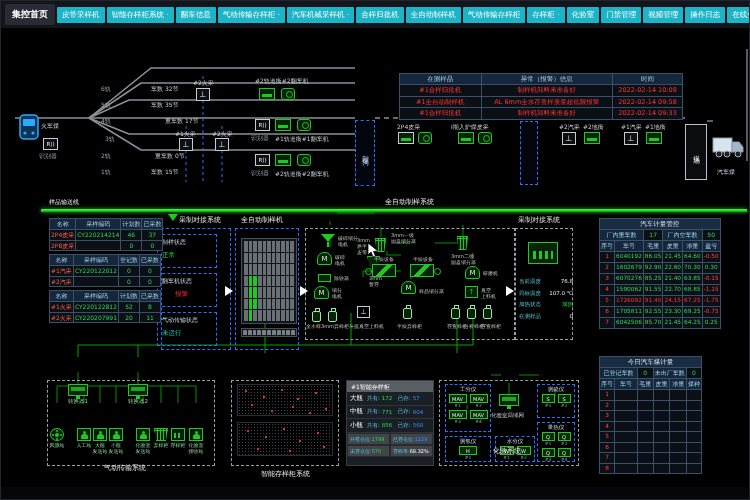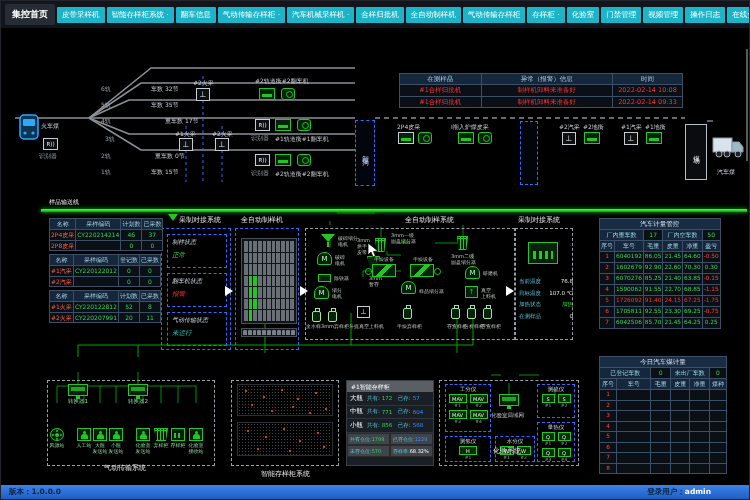--- a/index.html
+++ b/index.html
@@ -76,25 +76,25 @@
   .btbl .tt{background:#182c44;color:#dfe8f2;font-size:6.5px;}
   .btbl th.sl{color:#9fd8e8;}
   .btbl td.sv{color:#2fd65a;background:#0b1016;}
   .btbl tbody td{color:#2fd65a;height:11px;font-size:5.8px;}
   .btbl tbody td:first-child{color:#ff4040;}
   .btbl tbody td.neg{color:#ff4040;}
   .btbl tbody td.pos{color:#2fd65a;}
   .btbl tr.hot td{color:#ff3232 !important;}
   .ttbl tbody td{height:9px;}
   
-  .dock-item{position:absolute;left:166px;width:60px;height:34px;border:1px dashed #2b6fff;padding:3px 4px;z-index:5;font-style:italic;}
+  .dock-item{position:absolute;left:156px;width:60px;height:34px;border:1px dashed #2b6fff;padding:3px 4px;z-index:5;}
   .dock-label{font-size:6px;color:#cfd8e2;}
   .dock-value{font-size:6.5px;margin-top:4px;}
   .dock-value.g{color:#22dd44;}
-  .dock-value.r{color:#ff3030;}
+  .dock-value.r{color:#ff3030;margin-left:13px;}
   .dock-value.t{color:#18c8b8;}
   
   .mrows{position:absolute;left:518px;top:250px;width:54px;z-index:6;}
   .mrow{display:flex;justify-content:space-between;margin-bottom:4.5px;}
   .mlabel{font-size:5.5px;color:#58c8d8;}
   .mval{font-size:5.5px;color:#e8e8e8;}
   .mval.g{color:#22dd44;}
   
   #rack{position:absolute;left:240px;top:210px;width:56px;height:86px;background:#10151c;border:1px solid #4a4f57;display:grid;grid-template-columns:repeat(11,1fr);grid-auto-rows:1fr;gap:1px;padding:2px;z-index:5;}
   #rack div{background:#6a6f75;}
@@ -322,20 +322,25 @@
       </tr>
         </thead>
       <tbody>
 
       <tr>
             <td>#1合样归批机</td>
             <td>制样机卸料未准备好</td>
             <td>2022-02-14 10:08</td>
           </tr>
           <tr>
+            <td>#1全自动制样机</td>
+            <td>AL 6mm全水存查样质量超低限报警</td>
+            <td>2022-02-14 09:58</td>
+          </tr>
+          <tr>
             <td>#1合样归批机</td>
             <td>制样机卸料未准备好</td>
             <td>2022-02-14 09:33</td>
           </tr>
         </tbody>
     </table>
 
     <div class="conveyor"></div>
     <div class="garrow"></div>
 
@@ -430,21 +435,21 @@
             <td>20</td>
             <td>11</td>
           </tr>
         </tbody>
     </table>
 
     <div>
 
     <div class="ttl" style="left: 178px; top: 187px;">采制对接系统</div>
         <div class="ttl" style="left: 240px; top: 187px;">全自动制样机</div>
-        <div class="ttl" style="left: 384px; top: 187px; margin-left: 20px;">全自动制样系统</div>
+        <div class="ttl" style="left: 384px; top: 169px;">全自动制样系统</div>
         <div class="ttl" style="left: 517px; top: 187px;">采制对接系统</div>
         <div class="ttl" style="left: 103px; top: 435px;">气动传输系统</div>
         <div class="ttl" style="left: 260px; top: 441px;">智能存样柜系统</div>
         <div class="ttl" style="left: 492px; top: 418px;">化验系统</div>
       </div>
 
     <div class="dbox blue" style="left:160px;top:200px;width:70px;height:122px"></div>
     <div>
 
         <div class="dock-item" style="top: 206px;">
@@ -725,21 +730,21 @@
             <td>7</td>
             <td>6042506</td>
             <td>85.70</td>
             <td>21.45</td>
             <td>64.25</td>
             <td class="pos">0.25</td>
           </tr>
         </tbody>
     </table>
 
-    <table class="btbl ttbl" style="left:598px;top:328px;width:128px">
+    <table class="btbl ttbl" style="left:598px;top:328px;width:103px">
       <colgroup>
           <col style="width:14px">
           <col style="width:30px">
           <col style="width:17px">
           <col style="width:17px">
           <col style="width:17px">
           <col style="width:13px">
         </colgroup>
       <thead>
         <tr>
@@ -1043,21 +1048,13 @@
             <div class="devno">#4</div>
           </div>
         </div>
     </div>
 
     <svg class="cursor" width="12" height="16">
       <path d="M1,1 L1,13 L4,10 L6,15 L8.5,14 L6.5,9.5 L11,9 Z" fill="#fff" stroke="#000" stroke-width="0.8"></path>
     </svg>
   </div>
 
-  <div class="statusbar">
-    <div class="sb-left">
-      <span>版本：</span><span>1.0.0.0</span>
-    </div>
-    <div class="sb-right">
-      <span>登录用户：</span><span class="usr">admin</span>
-    </div>
-  </div>
 </div>
 
 </body></html>

